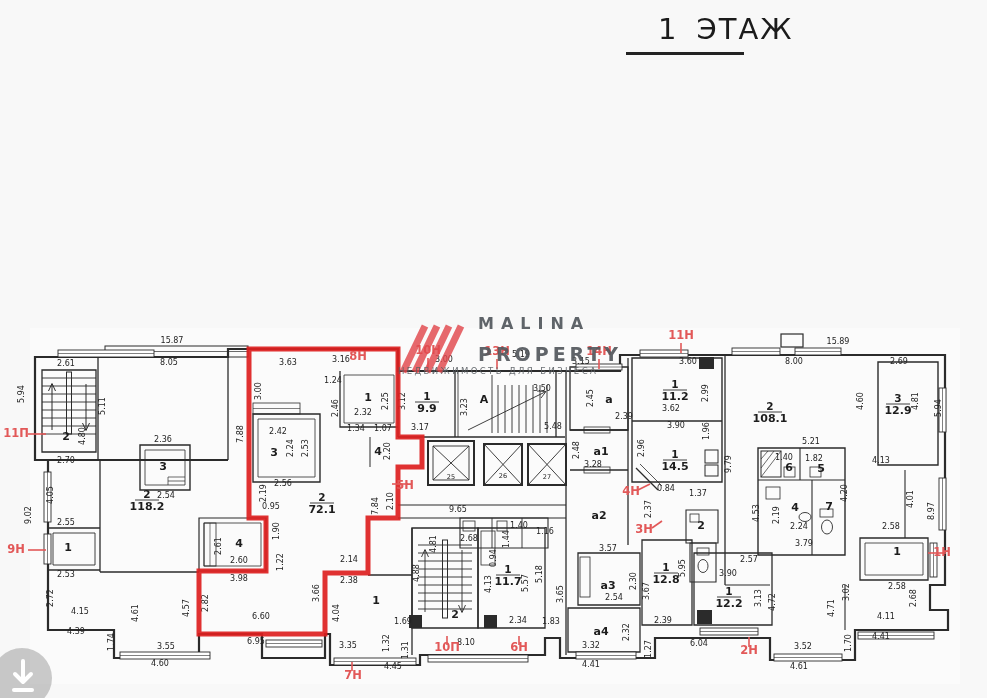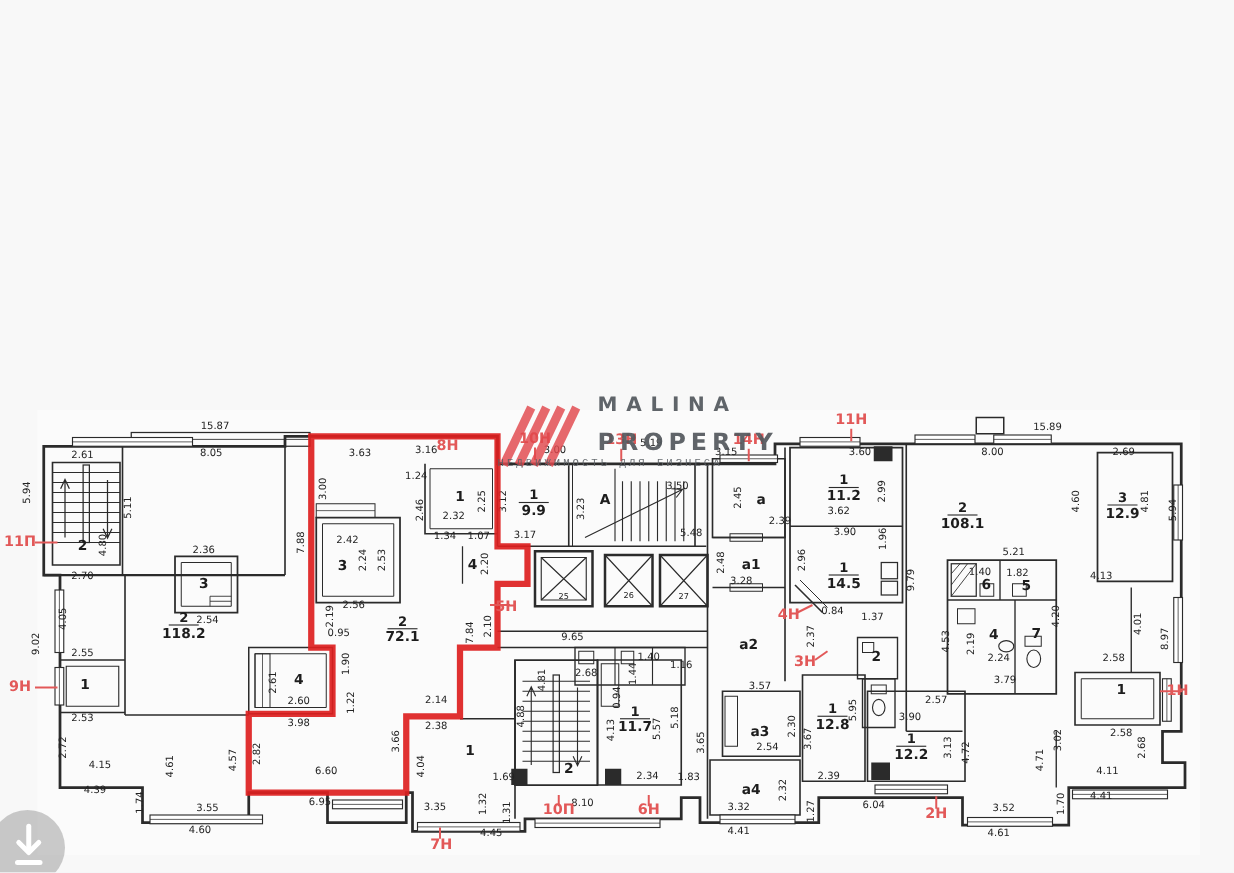--- a/index.html
+++ b/index.html
@@ -16,21 +16,21 @@
   
   #floor-title{position:absolute;left:622px;top:12px;width:180px;color:#1b1b1b;}
   #floor-title .num{font-size:29px;font-weight:500;margin-left:36px;}
   #floor-title .word{font-size:29px;font-weight:500;margin-left:20px;letter-spacing:2px;}
   #floor-title .underline{position:absolute;left:4px;top:40px;width:118px;height:2.6px;background:#232323;}
   
   #watermark{position:absolute;left:398px;top:314px;width:250px;height:70px;pointer-events:none;}
   #wm-texts{position:absolute;left:80px;top:0;}
   .wm-line1{font-size:16px;font-weight:600;letter-spacing:7px;color:#53585d;opacity:.92;}
   .wm-line2{font-size:19px;font-weight:600;letter-spacing:4px;color:#53585d;opacity:.92;margin-top:10px;}
-  #wm-tag{position:absolute;left:0;top:52px;font-size:8.5px;letter-spacing:2.4px;color:#5a5f64;opacity:.9;white-space:nowrap;font-family:Liberation Mono, monospace;}
+  #wm-tag{position:absolute;left:0;top:52px;font-size:8.5px;letter-spacing:2.4px;color:#5a5f64;opacity:.9;white-space:nowrap;}
   
   #dl-btn{position:absolute;left:-8px;top:648px;width:60px;height:60px;border-radius:50%;
           background:rgba(170,170,170,.62);cursor:pointer;}
 </style>
 </head>
 <body>
 
 <div id="stage">
 
   <svg id="plan-svg" width="987" height="698" viewBox="0 0 987 698">
@@ -424,20 +424,24 @@
         <text x="631" y="495" class="redlab" fill="#e25858">4Н</text>
         <text x="644" y="533" class="redlab" fill="#e25858">3Н</text>
         <text x="942" y="556" class="redlab" fill="#e25858">1Н</text>
         <text x="749" y="654" class="redlab" fill="#e25858">2Н</text>
         <text x="519" y="651" class="redlab" fill="#e25858">6Н</text>
         <text x="447" y="651" class="redlab" fill="#e25858">10П</text>
         <text x="353" y="679" class="redlab" fill="#e25858">7Н</text>
       </g>
     </svg>
 
+  <div id="floor-title">
+    <span class="num">1</span><span class="word">ЭТАЖ</span>
+    <div class="underline"></div>
+  </div>
 
   <div id="watermark">
     <svg width="72" height="60" viewBox="0 0 72 60" style="position:absolute;left:0;top:4px;opacity:.82;">
       <g stroke="#e2484d" stroke-width="7">
         <line x1="5" y1="54" x2="27" y2="8"></line>
         <line x1="17" y1="54" x2="39" y2="8"></line>
         <line x1="29" y1="54" x2="51" y2="8"></line>
         <line x1="41" y1="54" x2="63" y2="8"></line>
       </g>
     </svg>

